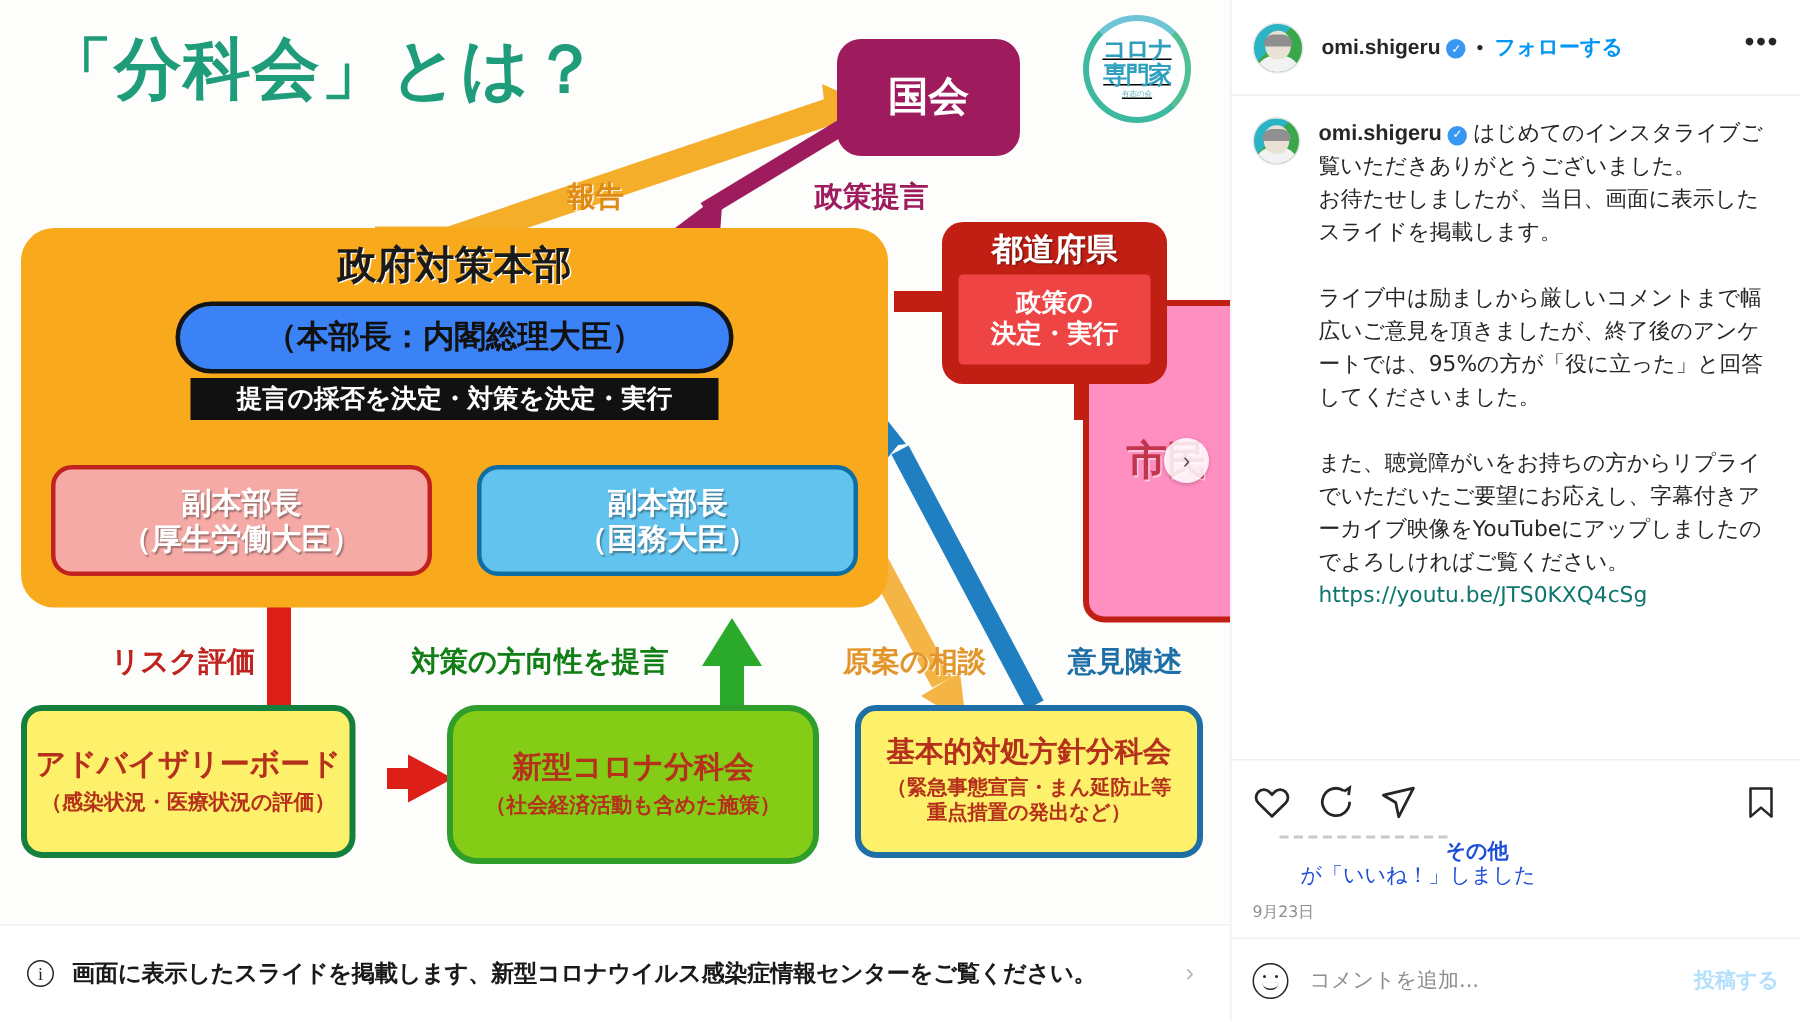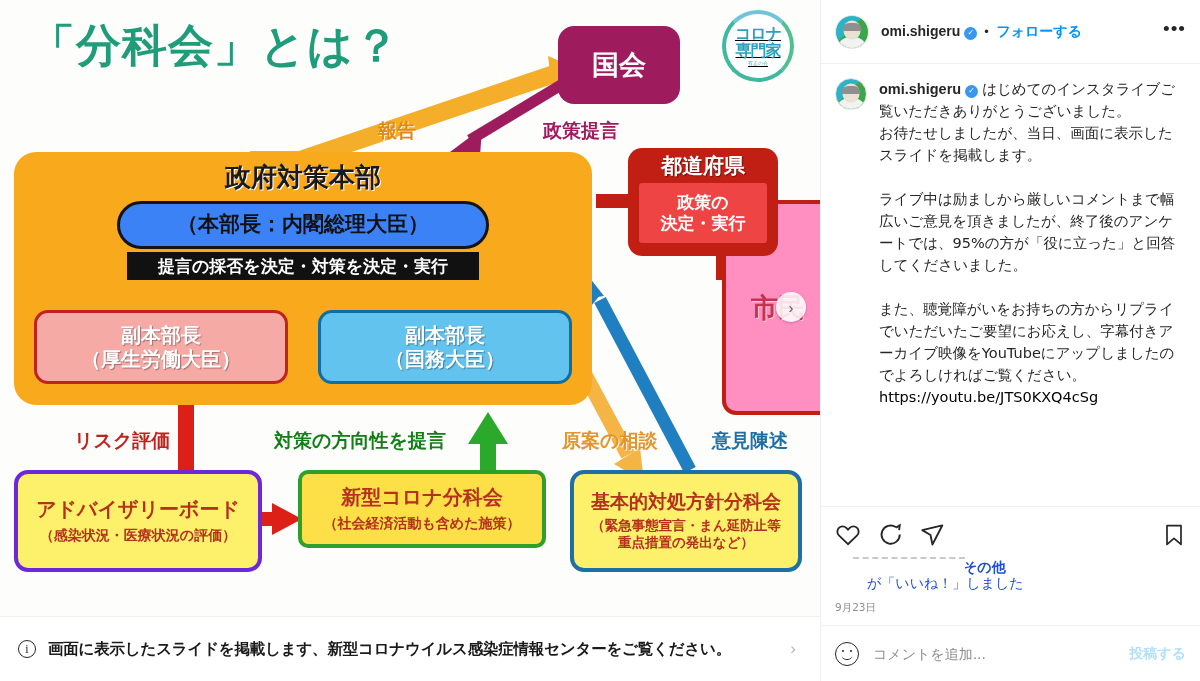--- a/index.html
+++ b/index.html
@@ -192,34 +192,34 @@
     align-items: center; justify-content: center;
   }
   #node-citizens .t {
     color: #c2354f; font-size: 27px; font-weight: bold;
     text-shadow: 1px 1px 0 rgba(255,255,255,.5);
   }
 
   
   #node-advisory {
     left: 14px; top: 470px;
-    width: 248px; height: 102px;
+    width: 223px; height: 102px;
     background: #fdf06a;
-    border: 4px solid #6d28d9;
+    border: 4px solid #15803d;
     border-radius: 14px;
   }
   #node-advisory .l1 { font-size: 20px; font-weight: bold; color: #b5311c; }
   #node-advisory .l2 { font-size: 14px; font-weight: bold; color: #b5311c; margin-top: 5px; }
 
   #node-bunkakai {
     left: 298px; top: 470px;
-    width: 248px; height: 78px;
-    background: #fde047;
+    width: 248px; height: 106px;
+    background: #84cc16;
     border: 4px solid #2f9e2b;
-    border-radius: 10px;
+    border-radius: 20px;
   }
   #node-bunkakai .l1 { font-size: 20px; font-weight: bold; color: #b5311c; }
   #node-bunkakai .l2 { font-size: 14px; font-weight: bold; color: #b5311c; margin-top: 5px; }
 
   #node-basic {
     left: 570px; top: 470px;
     width: 232px; height: 102px;
     background: #fdf06a;
     border: 4px solid #1d6fa5;
     border-radius: 14px;
@@ -381,21 +381,21 @@
     line-height: 1.52;
     color: #262626;
     font-family: "DejaVu Sans", sans-serif;
     word-break: break-all;
     white-space: pre-wrap;
   }
   .caption-text .cu {
     font-weight: bold; color: #262626;
     font-family: "Liberation Sans", sans-serif;
   }
-  .caption-link { color: #000000; }
+  .caption-link { color: #0f766e; }
 
   #action-bar {
     border-top: 1px solid #efefef;
     padding: 8px 14px 0 14px;
   }
   .actions {
     display: flex; align-items: center; gap: 16px;
     height: 40px;
   }
   .actions .spacer { flex: 1; }

